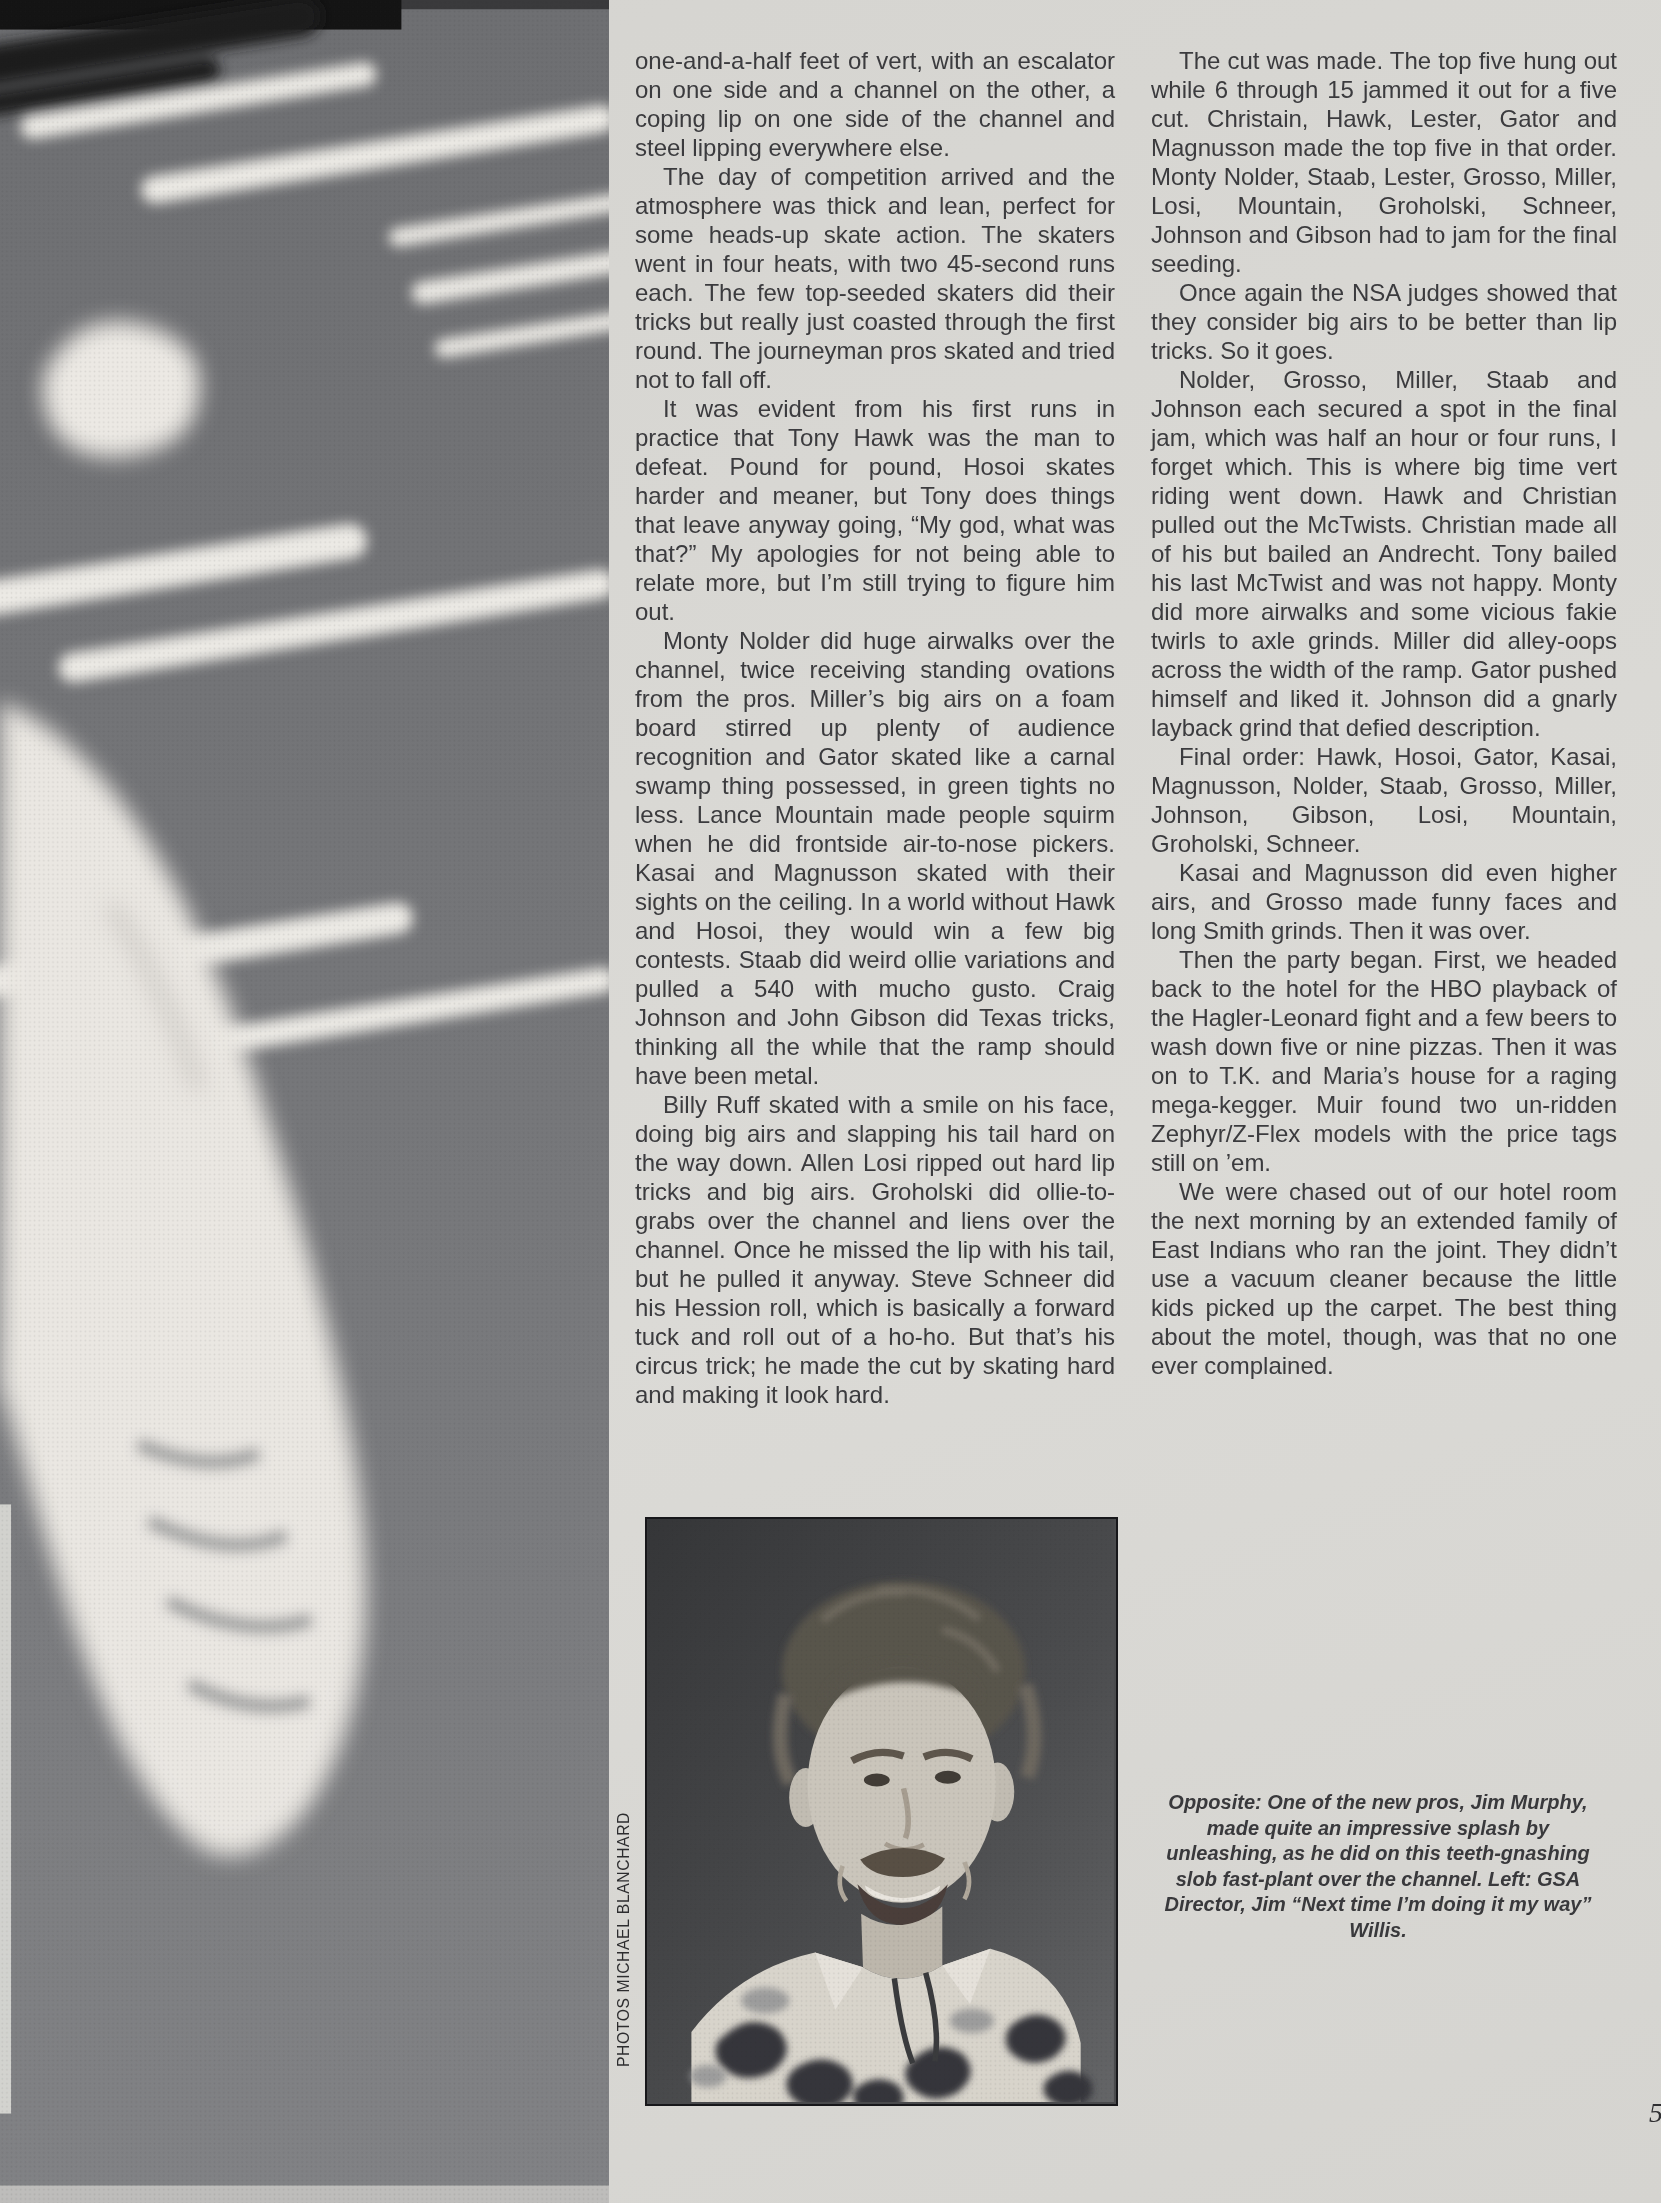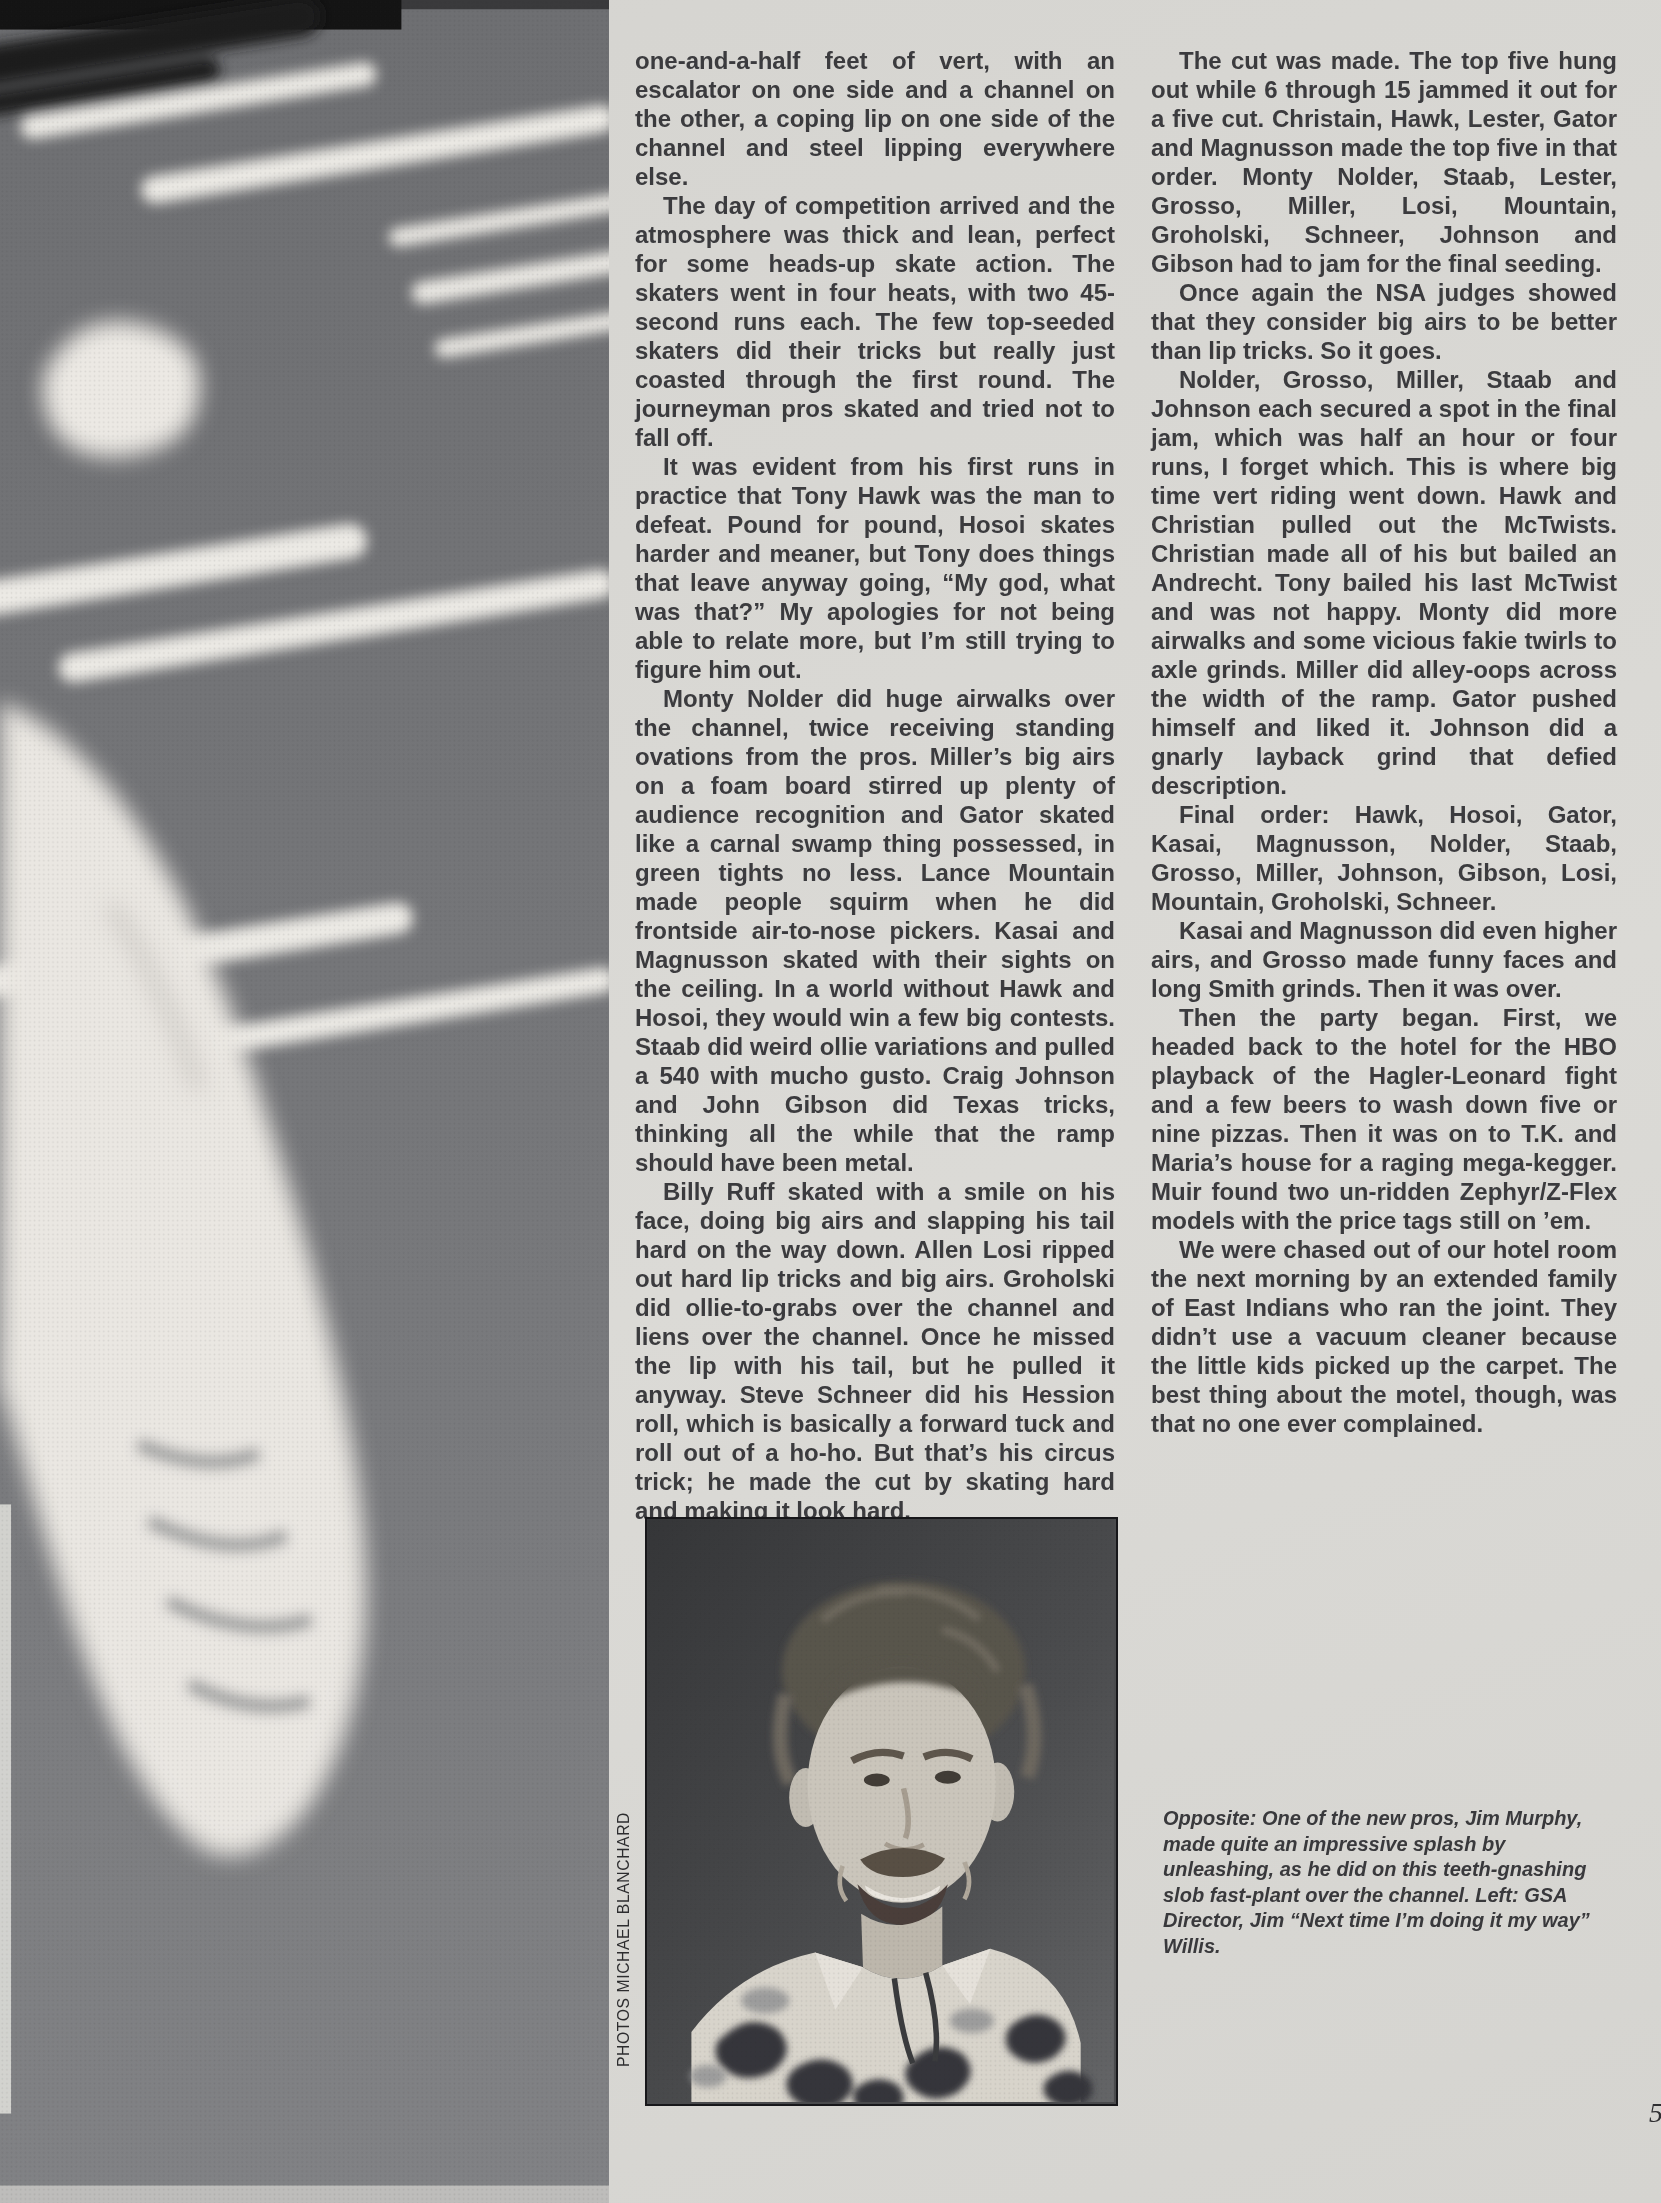--- a/index.html
+++ b/index.html
@@ -20,35 +20,35 @@
   .photo-credit{
     position:absolute;left:615px;top:2067px;
     transform:rotate(-90deg);transform-origin:0 0;
     font-size:15.7px;letter-spacing:0.6px;color:#2d2d2f;
     white-space:nowrap;width:212px;
   }
   .col{
     position:absolute;
     font-size:24px;line-height:29px;color:#3b3b3e;
     text-align:justify;
-    -webkit-hyphens:auto;hyphens:auto;font-weight:bold;
+    -webkit-hyphens:auto;hyphens:auto;
   }
   .col p{margin:0;text-indent:28px;}
   .col.no-first-indent p:first-child{text-indent:0;}
   .col1{left:635px;top:46px;width:480px;}
   .col2{left:1151px;top:46px;width:466px;}
   .portrait{
     position:absolute;left:645px;top:1517px;width:473px;height:589px;
     border:2.8px solid #17171a;box-sizing:border-box;background:#4a4b4d;
   }
   .portrait svg{display:block;width:467px;height:583px;}
   .caption{
     position:absolute;left:1163px;top:1790px;width:430px;
     font-size:20px;line-height:25.5px;font-weight:bold;font-style:italic;
-    color:#39393c;text-align:left;margin-top:16px;
+    color:#39393c;text-align:center;
   }
   .page-number{
     position:absolute;left:1603px;top:2097px;width:74px;
     text-align:right;
     font-family:"Liberation Serif", serif;font-style:italic;
     font-size:28px;color:#2f2f32;
   }
 </style>
 </head>
 <body>

